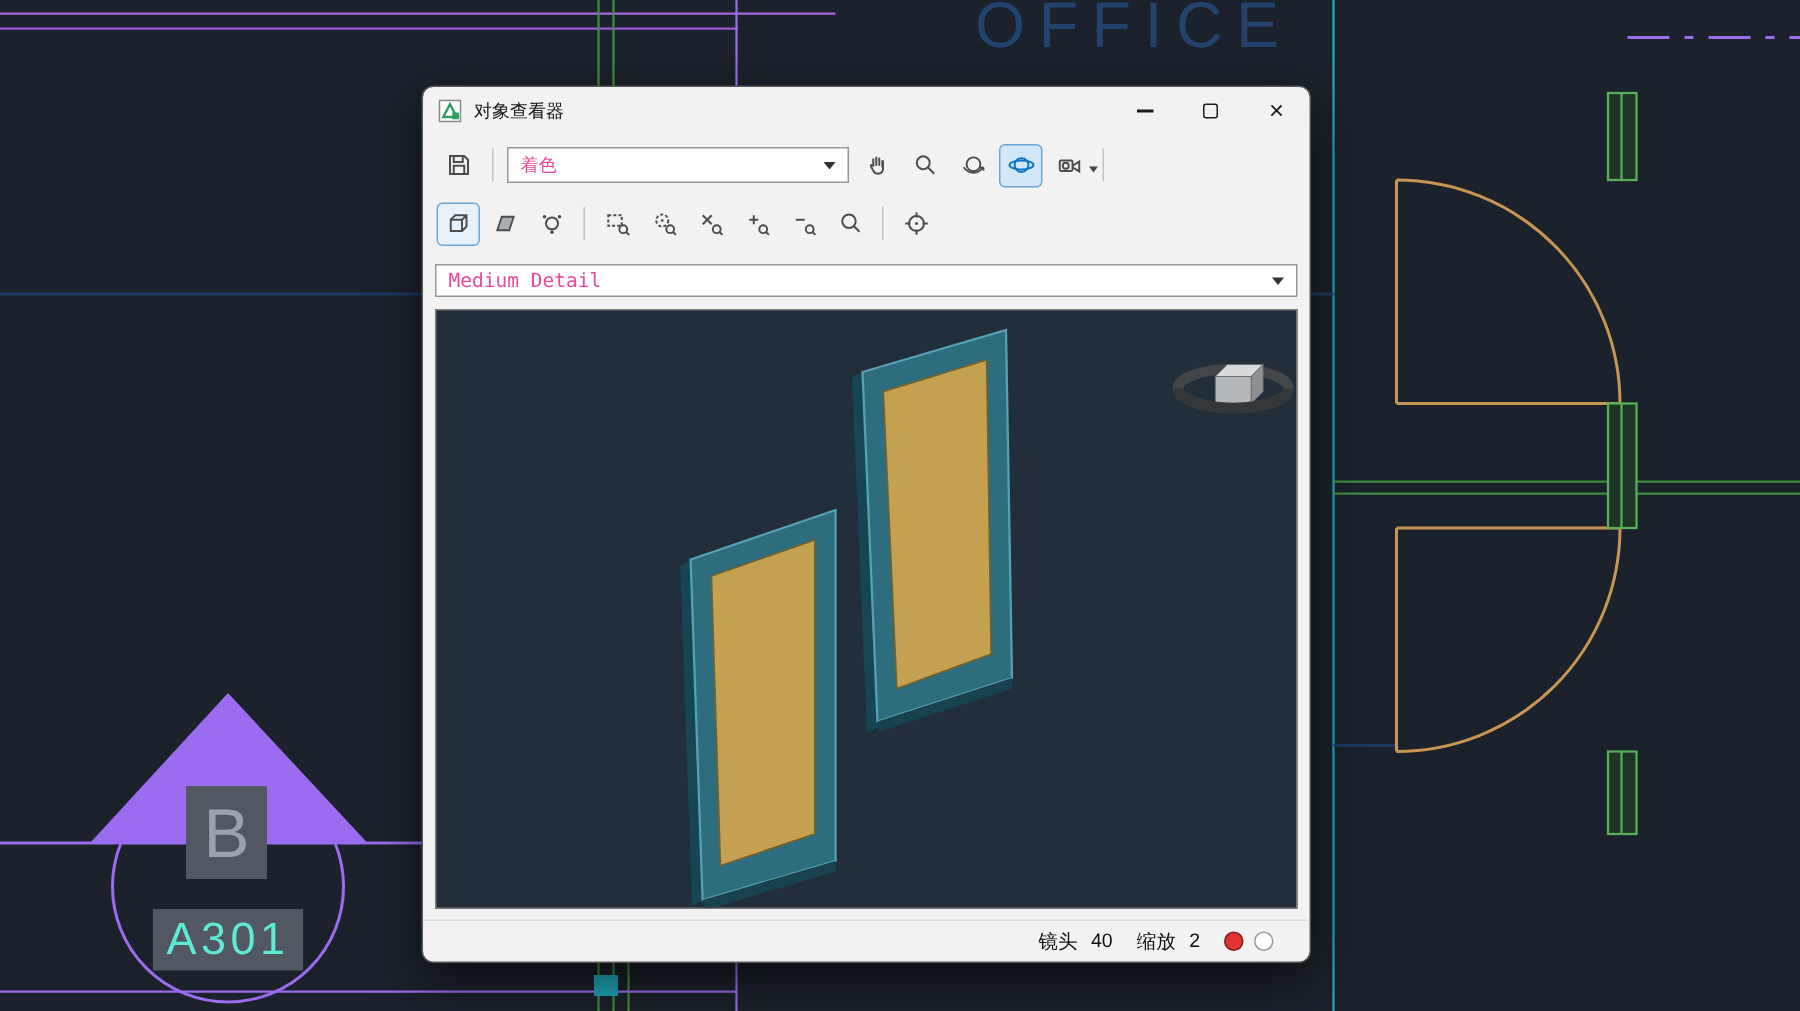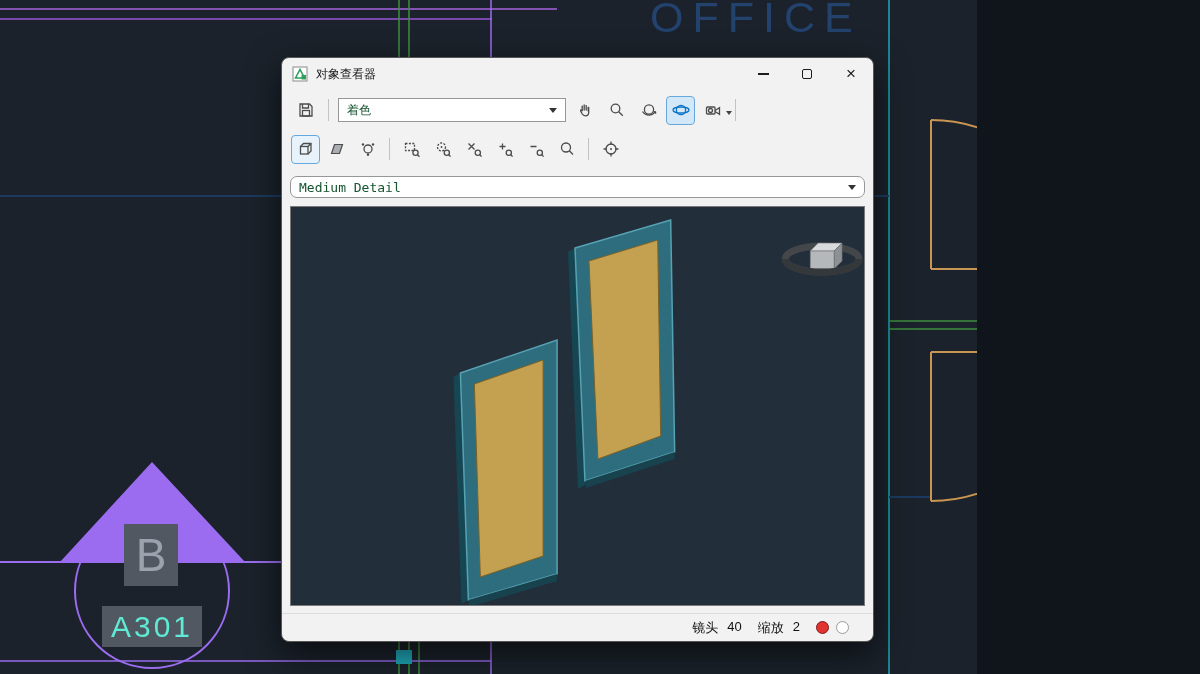--- a/index.html
+++ b/index.html
@@ -1,17 +1,17 @@
 <!DOCTYPE html>
 <html><head>
 <meta charset="utf-8">
 <style>
   * { margin:0; padding:0; box-sizing:border-box; }
   body { background:#10151b; font-family:"Liberation Sans", sans-serif; }
-  .stage { position:relative; width:977px; height:674px; background:#1b222b; overflow:hidden; }
+  .stage { position:relative; width:1200px; height:674px; background:#1b222b; overflow:hidden; }
 
   .cad-bg { position:absolute; left:0; top:0; }
 
   .office-label { position:absolute; left:650px; top:-7px; font-size:43px; letter-spacing:9px;
     color:#24426e; font-weight:400; white-space:nowrap; }
 
   .marker-letter { position:absolute; left:124px; top:524px; width:54px; height:62px;
     background:#525861; color:#9aa3ad; font-size:46px; display:flex; align-items:center;
     justify-content:center; }
   .marker-code { position:absolute; left:102px; top:606px; width:100px; height:41px;
@@ -38,27 +38,27 @@
   .tb-icon { width:27px; height:27px; display:flex; align-items:center; justify-content:center;
     border-radius:3px; flex:0 0 auto; position:relative; }
   .tb-icon.active { background:#d2e7f8; outline:1px solid #66a8dc; }
   .tb-icon.selected { background:#e8f2fb; outline:1px solid #66a8dc; }
   .ic { fill:none; stroke:#4c4c4c; stroke-width:1.3; }
   .ic.blue { stroke:#0d74c4; }
   .mini-chev { position:absolute; right:-6px; bottom:9px; width:0; height:0;
     border-left:3.5px solid transparent; border-right:3.5px solid transparent; border-top:4px solid #444; }
 
   .combo { height:24px; background:#fff; border:1px solid #979797; display:flex; align-items:center;
-    padding:0 8px; font-size:12px; color:#14532d; flex:0 0 auto; }
+    padding:0 8px; font-size:12px; color:#ec4899; flex:0 0 auto; }
   .combo .chev { margin-left:auto; width:0; height:0; border-left:4px solid transparent;
     border-right:4px solid transparent; border-top:5px solid #333; }
   .combo.style { width:228px; }
   .combo.view { width:152px; margin-left:auto; }
   .combo.detail { margin:8px 8px 0 8px; height:22px; font-family:"DejaVu Sans Mono", monospace;
-    font-size:13px; flex:0 0 auto;border-radius:7px; }
+    font-size:13px; flex:0 0 auto; }
 
   .viewport { margin:8px 8px 0 8px; height:400px; background:#232e3b; border:1px solid #7a7a7a;
     flex:0 0 auto; }
   .vp-svg { display:block; width:100%; height:100%; }
 
   .statusbar { flex:1; display:flex; align-items:center; justify-content:flex-end; gap:16px;
     padding-right:24px; font-size:13px; color:#111; border-top:1px solid #dcdcdc; margin-top:7px; }
   .status-item { display:flex; gap:9px; }
   .dots { display:flex; gap:7px; align-items:center; }
   .dot { width:13px; height:13px; border-radius:50%; display:block; }

